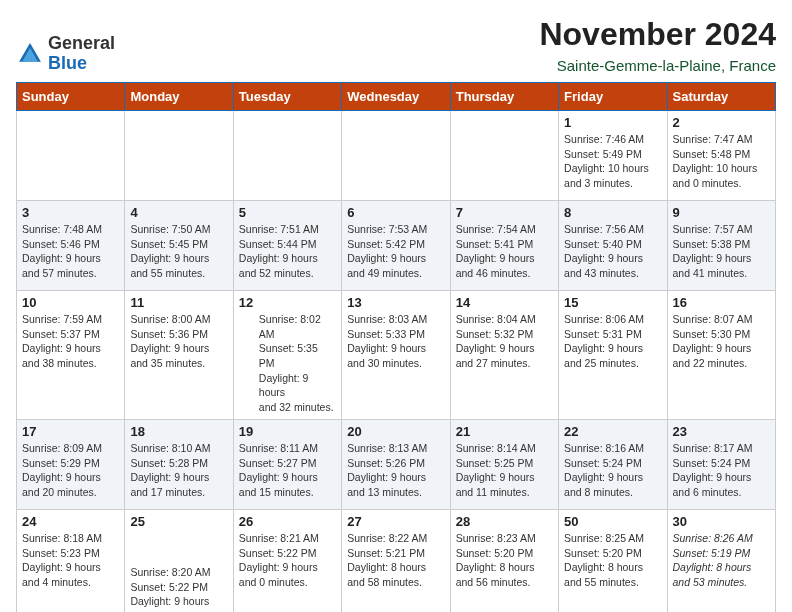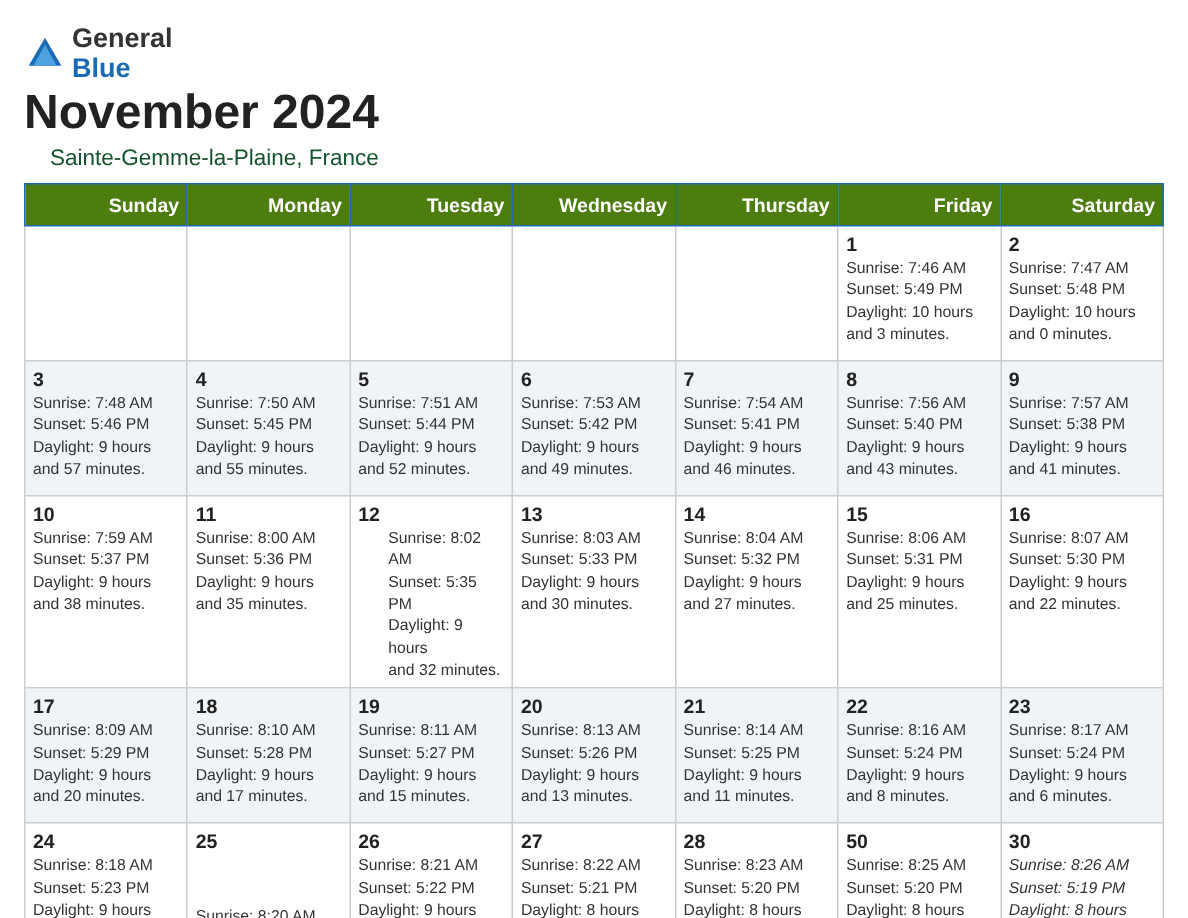--- a/index.html
+++ b/index.html
@@ -5,24 +5,23 @@
     * { box-sizing: border-box; margin: 0; padding: 0; }
     body {
       font-family: Arial, sans-serif;
       background: #fff;
       width: 792px;
       min-height: 612px;
       padding: 16px;
     }
     .header {
       display: flex;
-      align-items: flex-start;
+      align-items: flex-end;
       justify-content: space-between;
       margin-bottom: 8px;
-      flex-direction: column;
     }
     .logo {
       display: flex;
       align-items: center;
       gap: 4px;
     }
     .logo-text {
       font-size: 18px;
       font-weight: bold;
       line-height: 1.1;
@@ -45,23 +44,23 @@
       font-size: 15px;
       color: #14532d;
       margin-top: 4px;
     }
     .calendar {
       width: 100%;
       border-collapse: collapse;
       font-size: 11px;
     }
     .calendar th {
-      background: #4d7c0f;
+      background: #c2410c;
       color: #fff;
-      text-align: right;
+      text-align: left;
       padding: 6px 5px;
       font-size: 13px;
       font-weight: bold;
       border: 1px solid #1a6bb5;
       margin-left: 36px;
     }
     .calendar td {
       border: 1px solid #ccc;
       vertical-align: top;
       padding: 4px 5px;

